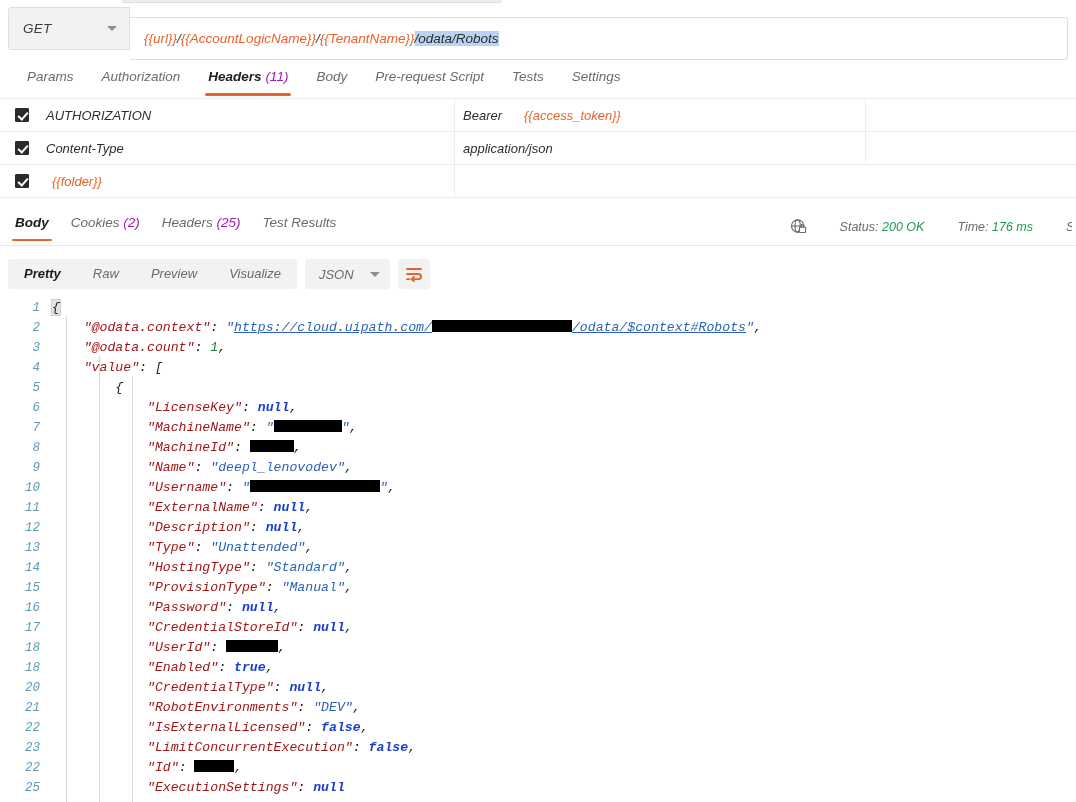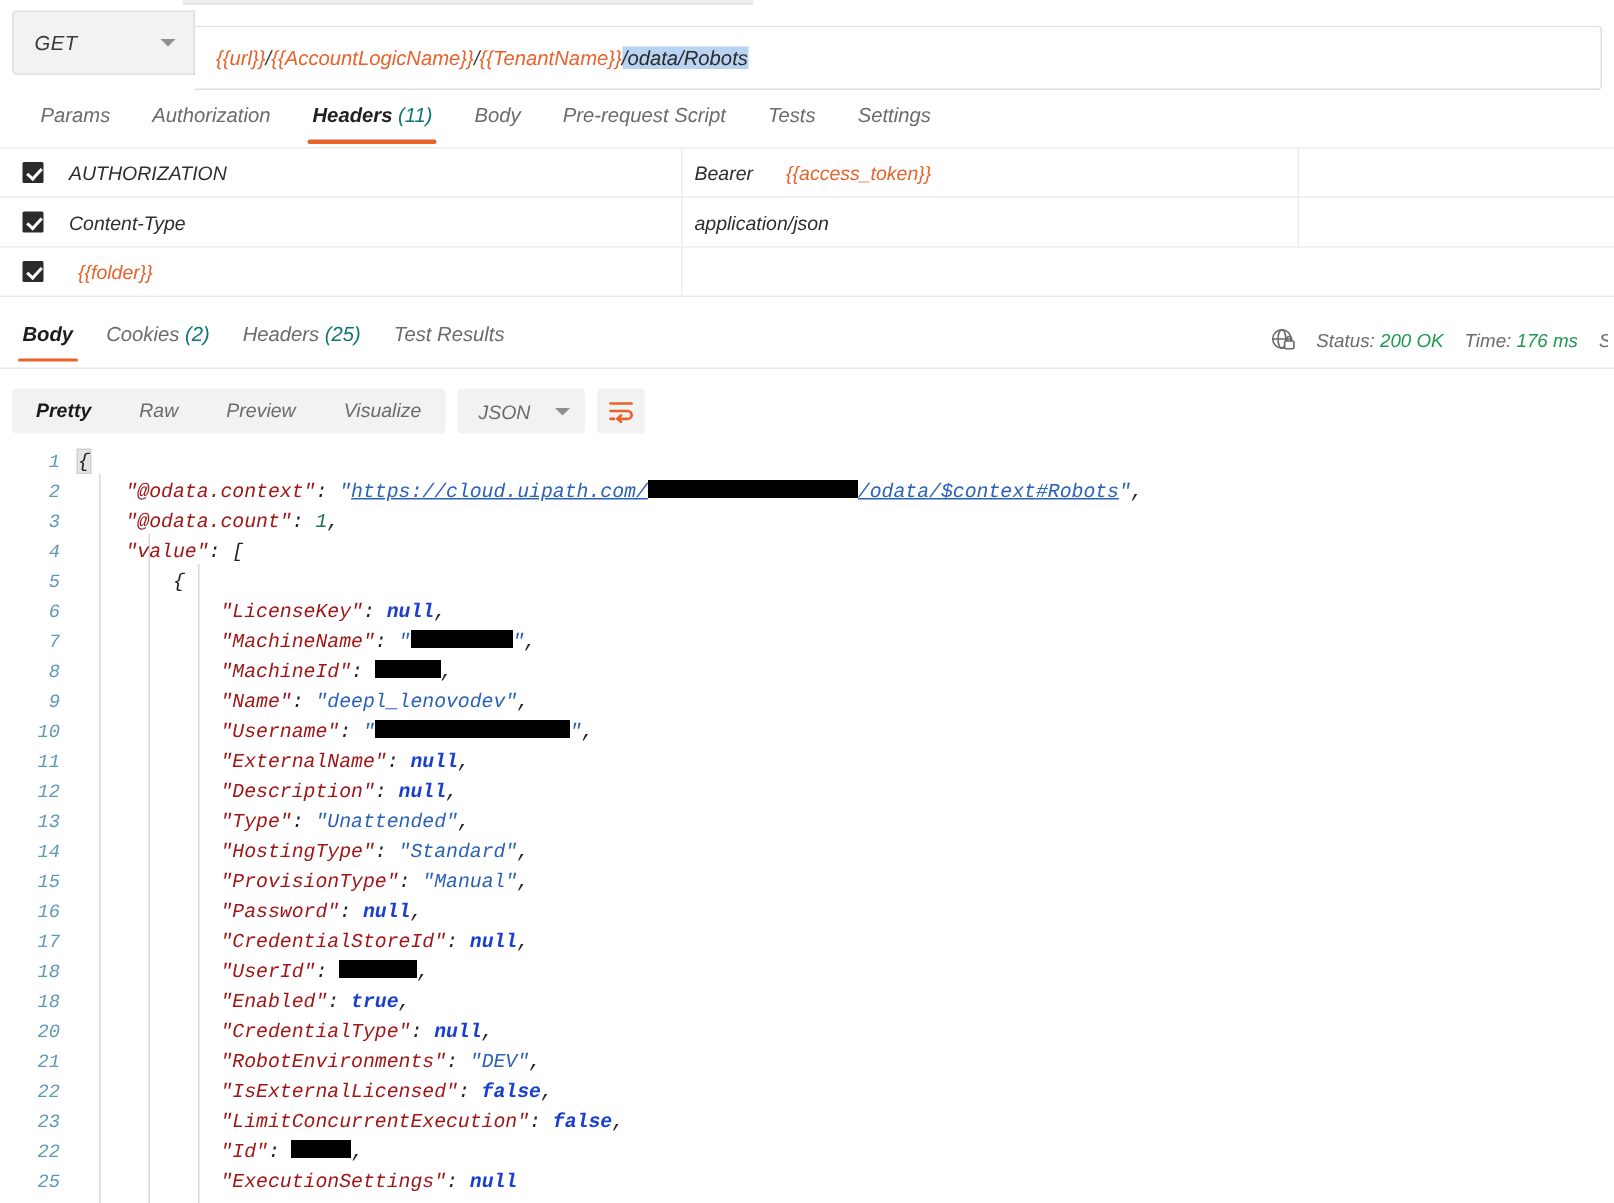--- a/index.html
+++ b/index.html
@@ -46,21 +46,21 @@
   }
   .rtab {
     position:relative; padding:3px 14px 12px 14px; font-size:13.5px;
     color:#6b6b6b; white-space:nowrap; cursor:pointer;
   }
   .rtab.active { color:#212121; font-weight:bold; }
   .rtab.active::after {
     content:""; position:absolute; left:11px; right:11px; bottom:0;
     height:2.5px; background:#e8622b; border-radius:2px;
   }
-  .cnt { color:#0f766e; font-weight:normal;margin-top:16px; }
+  .cnt { color:#a21caf; font-weight:normal;margin-top:16px; }
 
   
   .htable { position:absolute; left:0; top:99px; width:1076px; }
   .hrow {
     display:flex; height:34px; align-items:center;
     border-bottom:1px solid #ededed; border-top:1px solid #ededed;
     margin-top:-1px;
   }
   .hc-check { width:44px; display:flex; align-items:center; justify-content:center; }
   .cbox {
@@ -83,21 +83,21 @@
     position:relative; padding:3px 11px 11px 11px; font-size:13.5px; color:#6b6b6b; cursor:pointer; white-space:nowrap;
   }
   .rstab.active { color:#1b1b1b; font-weight:bold; }
   .rstab.active::after {
     content:""; position:absolute; left:8px; right:8px; bottom:0; height:2.5px; background:#e8622b; border-radius:2px;
   }
   .resp-meta {
     position:absolute; right:0; top:8px; display:flex; align-items:center; gap:14px;
     font-size:12.5px; color:#6b6b6b; padding-right:4px;
   }
-  .meta-item { white-space:nowrap; }
+  .meta-item { white-space:nowrap;margin-left:19px; }
   .meta-item b { font-weight:normal; color:#1d9a4e; }
   .globe-lock { width:17px; height:17px; position:relative; display:inline-block; }
 
   
   .body-tools { position:absolute; left:8px; top:258px; height:32px; display:flex; align-items:center; gap:8px; }
   .seg { background:#f2f2f2; border-radius:3px; display:flex; height:30px; align-items:center; }
   .seg-item { padding:0 16px; font-size:13px; color:#6b6b6b; line-height:30px; cursor:pointer; white-space:nowrap;}
   .seg-item.active { color:#1b1b1b; font-weight:bold; }
   .fmt { background:#f2f2f2; border-radius:3px; height:30px; display:flex; align-items:center; padding:0 10px 0 14px; gap:16px; }
   .fmt span { font-size:13px; color:#6b6b6b; }

